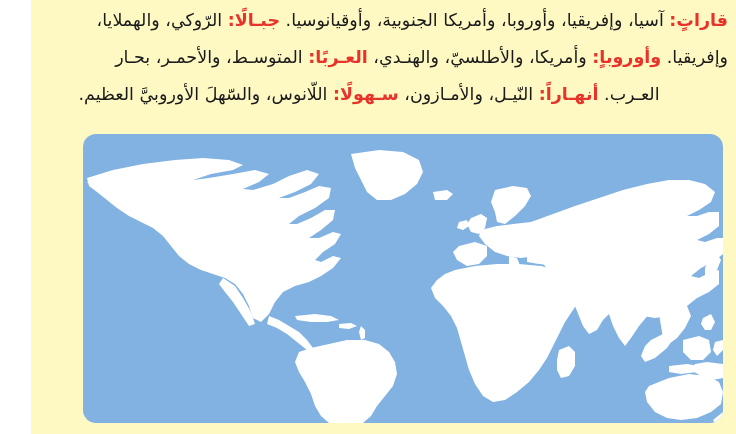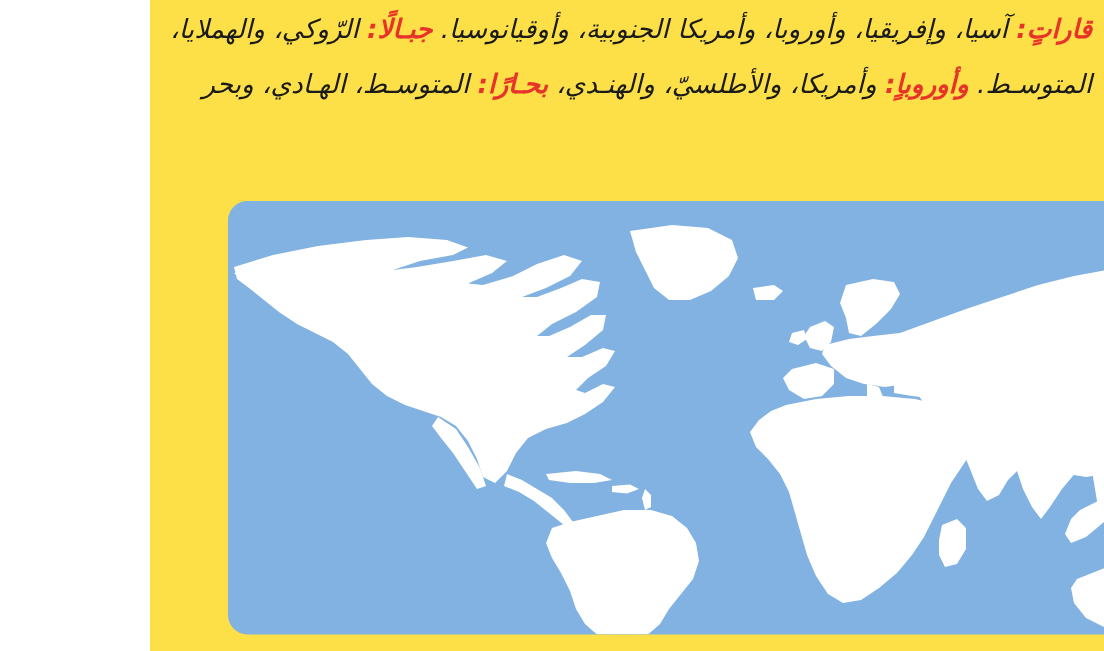--- a/index.html
+++ b/index.html
@@ -8,26 +8,25 @@
     background: #ffffff;
   }
   body {
     width: 736px;
     height: 434px;
     font-family: "DejaVu Sans", "Liberation Sans", sans-serif;
     overflow: hidden;
     position: relative;
   }
   #page {
-    width: 636px;
+    width: 705px;
     height: 434px;
     position: relative;
-    background: #fde047;
+    background: #fef9c3;
     box-sizing: border-box;
-    font-style: italic;
   }
   .text-block {
     direction: rtl;
     text-align: right;
     padding: 2px 8px 0 10px;
     box-sizing: border-box;
     width: 736px;
   }
   .line {
     font-size: 17.5px;
@@ -71,23 +70,26 @@
 
 <div id="page">
 
   <div class="text-block">
 
     <div class="line l1">
       <span class="kw">قاراتٍ:</span><span> آسيا، وإفريقيا، وأوروبا، وأمريكا الجنوبية، وأوقيانوسيا. </span><span class="kw">جبـالًا:</span><span> الرّوكي، والهملايا،</span>
     </div>
 
     <div class="line l2">
-      <span>المتوسـط. </span><span class="kw">وأوروباٍ:</span><span> وأمريكا، والأطلسيّ، والهنـدي، </span><span class="kw">بحـارًا:</span><span> المتوسـط، الهـادي، وبحر</span>
+      <span>وإفريقيا. </span><span class="kw">وأوروباٍ:</span><span> وأمريكا، والأطلسيّ، والهنـدي، </span><span class="kw">العـربًا:</span><span> المتوسـط، والأحمـر، بحـار</span>
     </div>
 
+    <div class="line l3">
+      <span>العـرب. </span><span class="kw">أنهـاراً:</span><span> النّيـل، والأمـازون، </span><span class="kw">سـهولًا:</span><span> اللّانوس، والسّهلَ الأوروبيَّ العظيم.</span>
+    </div>
 
   </div>
 
   <div class="map-wrap">
     <div class="map-card">
       <svg viewBox="0 0 640 289" preserveAspectRatio="none">
 
         <path class="land" d="M4 44 L30 36 L60 30 L92 26 L120 24 L146 26 L160 31 L150 36 L128 40 L110 46
              L126 44 L150 40 L172 36 L186 40 L176 48 L160 55 L170 56 L190 50 L206 42
              L224 36 L236 40 L228 50 L212 58 L196 64 L206 64 L222 58 L236 52 L248 54

